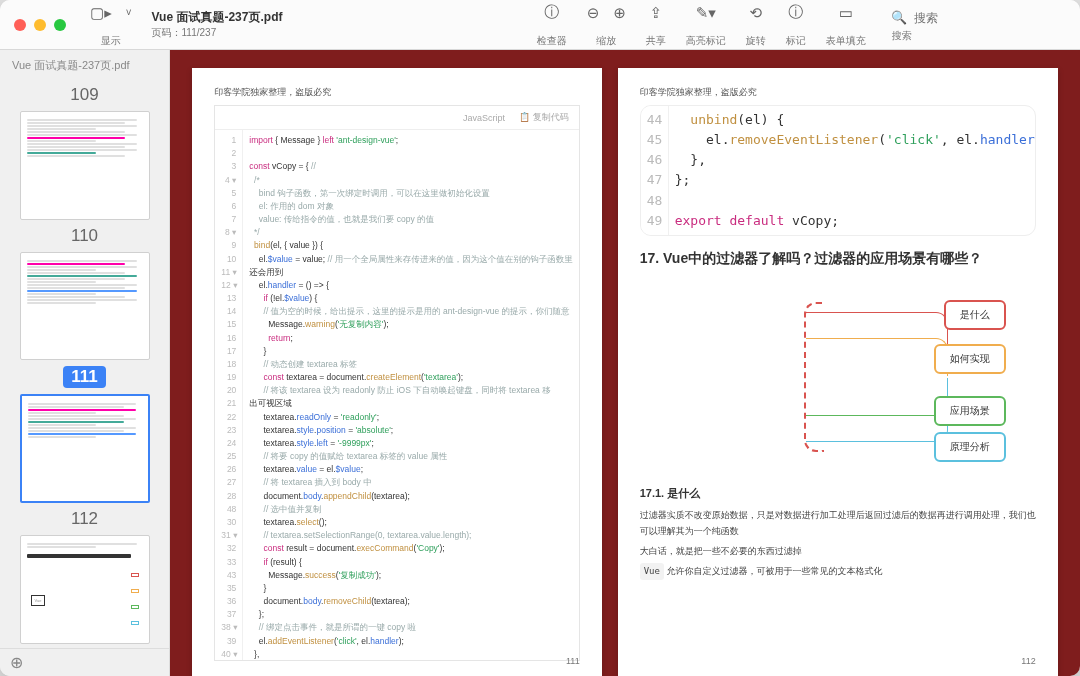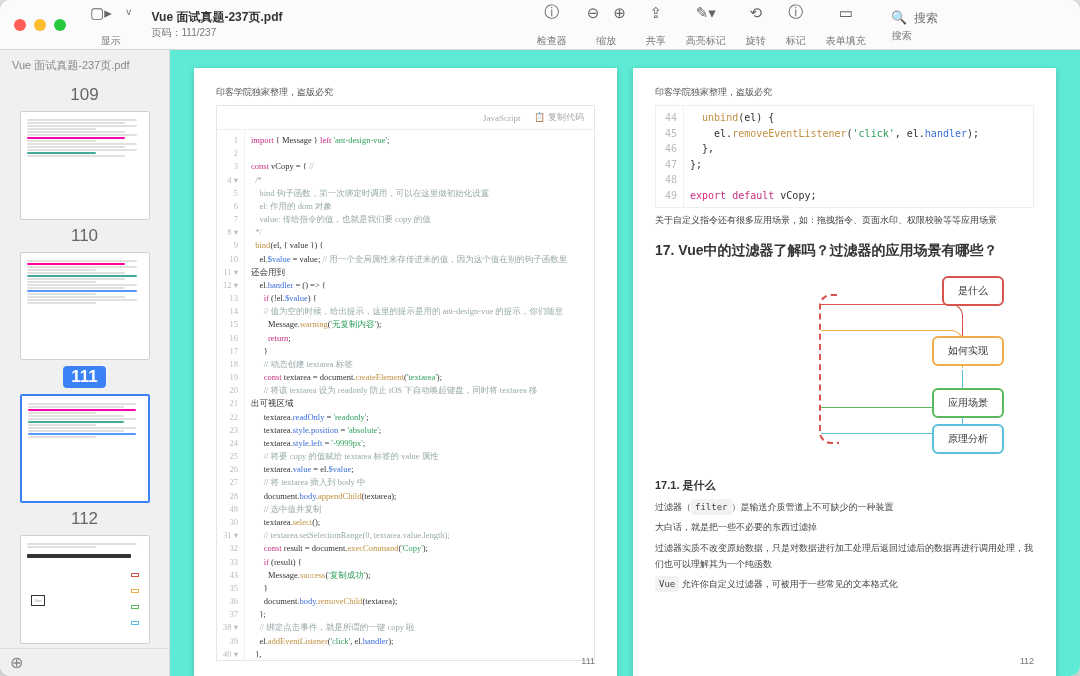--- a/index.html
+++ b/index.html
@@ -21,24 +21,24 @@
 .search-row{display:flex;gap:6px;align-items:center;color:#888}
 .content{flex:1;display:flex;overflow:hidden}
 .sidebar{width:170px;background:#f0f0f0;border-right:1px solid #ddd;display:flex;flex-direction:column;overflow:hidden}
 .sb-title{font-size:11px;color:#888;padding:8px 12px}
 .thumbs{flex:1;overflow:auto;display:flex;flex-direction:column;align-items:center;gap:6px;padding:4px 0}
 .thumb{width:130px;height:168px;background:#fff;border:1px solid #d0d0d0;border-radius:2px;position:relative;font-size:3px;line-height:1.3;color:#999;overflow:hidden;padding:6px}
 .thumb.sel{border:2px solid #3b82f6}
 .pg{font-size:17px;color:#666;text-align:center}
 .pg.badge{background:#3b82f6;color:#fff;border-radius:4px;padding:1px 8px;width:auto;display:inline-block;font-weight:600}
 .sb-foot{height:28px;border-top:1px solid #ddd;display:flex;align-items:center;padding:0 10px;color:#888;font-size:16px}
-.viewer{flex:1;background:#5eead4;padding:18px 24px;overflow:auto;display:flex;gap:16px;justify-content:center}
+.viewer{flex:1;background:#7f1d1d;padding:18px 24px;overflow:auto;display:flex;gap:16px;justify-content:center}
 .page{background:#fff;width:440px;min-height:610px;box-shadow:0 2px 6px rgba(0,0,0,.2);padding:18px 22px;font-size:9px;color:#333;position:relative}
 .hdr{font-size:9px;color:#555;margin-bottom:6px}
-.codecard{border:1px solid #e5e5e5;border-radius:0;overflow:hidden;font-family:Liberation Serif, serif}
+.codecard{border:1px solid #e5e5e5;border-radius:0;overflow:hidden;font-family:Liberation Sans, sans-serif}
 .codehead{height:24px;display:flex;justify-content:flex-end;align-items:center;padding:0 10px;gap:14px;border-bottom:1px solid #eee;color:#aaa;font-size:9px}
 .codebody{display:flex;font-size:8.5px;line-height:1.55;max-height:530px;overflow:hidden}
 .gutter{width:28px;text-align:right;padding:4px 6px;color:#bbb;background:#fff;border-right:1px solid #f0f0f0;user-select:none}
 .gutter div{white-space:nowrap}
 .src{flex:1;padding:4px 6px;white-space:pre;overflow:hidden}
 .kw{color:#c92c7f}.str{color:#2e9f5b}.fn{color:#c09040}.cm{color:#9aa}
 .prop{color:#3b6fd8}
 .footnum{position:absolute;bottom:12px;font-size:9px;color:#777}
 .footnum.r{right:22px}
 .h2{font-size:14px;font-weight:700;margin:14px 0 10px}
@@ -303,53 +303,51 @@
     el. = value;
   },
   </div>
           </div>
         </div>
         <div class="footnum r">111</div>
       </div>
 
       <div class="page">
         <div class="hdr">印客学院独家整理，盗版必究</div>
-        <div class="codebody" style="border:1px solid #eee;border-radius:0;font-family:Menlo,monospace;font-size:10px">
+        <div class="codebody" style="border:1px solid #eee;border-radius:11px;font-family:Menlo,monospace;font-size:13px">
           <div class="gutter" id="gutterR" style="width:28px">
               <div>44</div>
               <div>45</div>
               <div>46</div>
               <div>47</div>
               <div>48</div>
               <div>49</div>
             </div>
           <div class="src">  <span class="fn">unbind</span>(el) {
     el.<span class="fn">removeEventListener</span>(<span class="str">'click'</span>, el.<span class="prop">handler</span>);
   },
 };
 
 <span class="kw">export</span> <span class="kw">default</span> vCopy;</div>
         </div>
-        <div class="p">关于自定义指令还有很多应用场景，如：拖拽指令、页面水印、权限校验等等应用场景</div>
         <div class="h2">17. Vue中的过滤器了解吗？过滤器的应用场景有哪些？</div>
 
         <div class="mind">
           <div class="brace"></div>
           <div class="connector" style="top:30px;height:64px;border-color:#d9534f"></div>
           <div class="connector" style="top:56px;height:38px;border-color:#f0ad4e"></div>
           <div class="connector bot" style="top:96px;height:38px;border-color:#5cb85c"></div>
           <div class="connector bot" style="top:96px;height:64px;border-color:#5bc0de"></div>
-          <div class="node" style="top:2px;border-color:#d9534f;color:#333">是什么</div>
+          <div class="node" style="top:18px;border-color:#d9534f;color:#333">是什么</div>
           <div class="node" style="top:62px;border-color:#f0ad4e">如何实现</div>
           <div class="node" style="top:114px;border-color:#5cb85c">应用场景</div>
           <div class="node" style="top:150px;border-color:#5bc0de">原理分析</div>
         </div>
 
         <div class="h3">17.1. 是什么</div>
-        <div class="p"><span>过滤器（</span><span class="codechip">filter</span><span>）是输送介质管道上不可缺少的一种装置</span></div>
+        <div class="p">过滤器实质不改变原始数据，只是对数据进行加工处理后返回过滤后的数据再进行调用处理，我们也可以理解其为一个纯函数</div>
         <div class="p">大白话，就是把一些不必要的东西过滤掉</div>
-        <div class="p">过滤器实质不改变原始数据，只是对数据进行加工处理后返回过滤后的数据再进行调用处理，我们也可以理解其为一个纯函数</div>
         <div class="p"><span class="codechip">Vue</span> <span>允许你自定义过滤器，可被用于一些常见的文本格式化</span></div>
         <div class="footnum r">112</div>
       </div>
     </div>
   </div>
 </div>
 
 </body></html>

